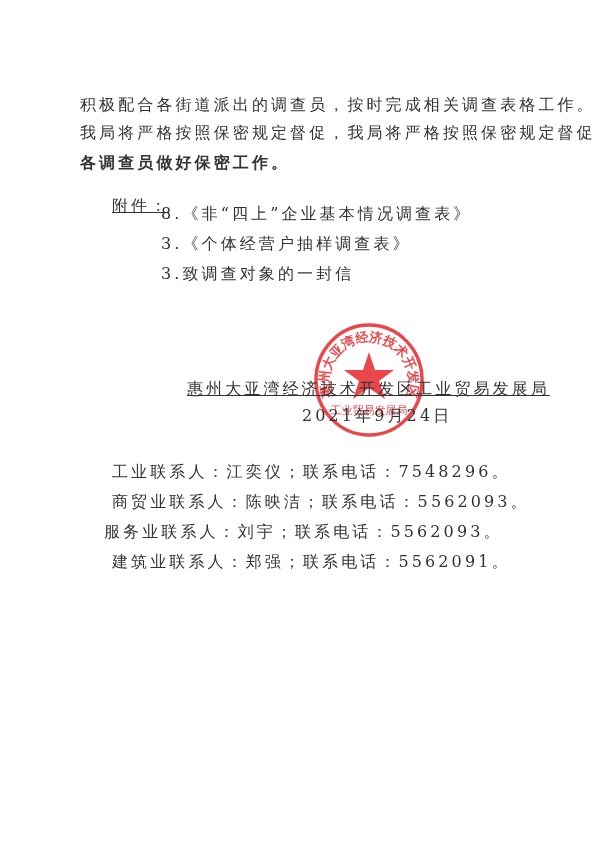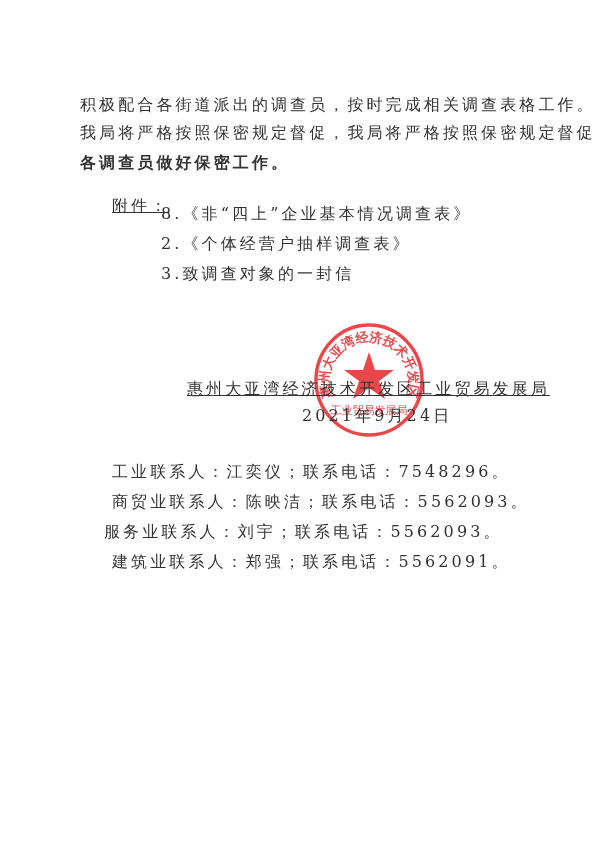--- a/index.html
+++ b/index.html
@@ -21,21 +21,21 @@
 <body>
 
 <div>
 
   <div class="line" style="left:80px; top:95px;">积极配合各街道派出的调查员，按时完成相关调查表格工作。</div>
   <div class="line" style="left:80px; top:123px;">我局将严格按照保密规定督促，我局将严格按照保密规定督促</div>
   <div class="line" style="left:80px; top:153px;font-weight:bold;">各调查员做好保密工作。</div>
 
   <div class="line" style="left:112px; top:196px;text-decoration:underline;">附件：</div>
   <div class="line" style="left:161px; top:204px;">8.《非“四上”企业基本情况调查表》</div>
-  <div class="line" style="left:161px; top:234px;">2.《个体经营户抽样调查表》</div>
+  <div class="line" style="left:161px; top:234px;">3.《个体经营户抽样调查表》</div>
   <div class="line" style="left:161px; top:264px;text-align:right;">3.致调查对象的一封信</div>
 
   <svg class="seal" viewBox="0 0 112 116">
     <defs>
       <path id="sealArc" d="M 18 72 A 40 40 0 1 1 94 72"></path>
     </defs>
     <ellipse cx="56" cy="58" rx="53" ry="55" fill="none" stroke="#e8262b" stroke-width="3.5"></ellipse>
     <text font-size="13" fill="#e8262b" font-family="DejaVu Sans, sans-serif" font-weight="bold">
       <textPath href="#sealArc" startOffset="50%" text-anchor="middle">惠州大亚湾经济技术开发区</textPath>
     </text>

